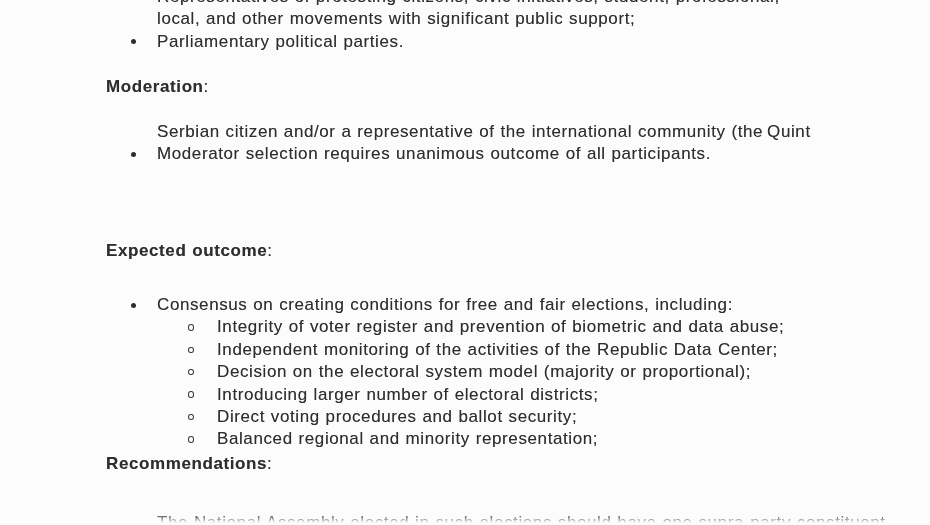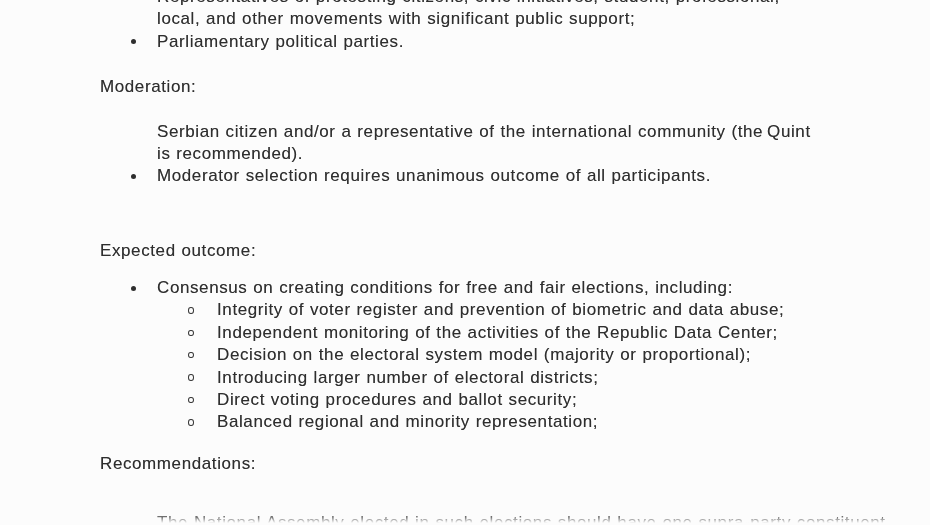--- a/index.html
+++ b/index.html
@@ -16,21 +16,21 @@
     font-family: "Liberation Sans", sans-serif;
     font-size: 17px;
     line-height: 22.4px;
     color: #2e2e2e;
     letter-spacing: 0.6px;
     word-spacing: 0.5px;
     text-shadow: 0 0 0.6px rgba(45,45,45,0.45);
   }
   .block { position: absolute; left: 100px; right: 20px; }
   .line { white-space: nowrap; }
-  .heading-label { font-weight: 400; }
+  .heading-label { font-weight: 700; margin-left: 6px; }
   .heading-colon { font-weight: 400; }
   
   .b-line { position: relative; padding-left: 57px; }
   .b-line::before {
     content: "";
     position: absolute; left: 31px; top: 8.6px;
     width: 5px; height: 5px; border-radius: 50%;
     background: #2e2e2e;
   }
   
@@ -68,31 +68,30 @@
   <div class="block" style="top: 75.5px;">
     <div class="line">
       <span class="heading-label">Moderation</span><span class="heading-colon">:</span>
     </div>
   </div>
 
   <div class="block" style="top: 120.5px;">
     <div class="line c-line">
       <span>Serbian citizen and/or a representative of the international community (the</span><span class="italic">Quint</span>
     </div>
-    <div class="line c-line">is recommended).</div>
     <div class="line b-line">Moderator selection requires unanimous outcome of all participants.</div>
   </div>
 
   <div class="block" style="top: 240px;">
     <div class="line">
       <span class="heading-label">Expected outcome</span><span class="heading-colon">:</span>
     </div>
   </div>
 
-  <div class="block" style="top: 277px;">
+  <div class="block" style="top: 294px;">
     <div class="line b-line">Consensus on creating conditions for free and fair elections, including:</div>
     <div class="line s-line">Integrity of voter register and prevention of biometric and data abuse;</div>
     <div class="line s-line">Independent monitoring of the activities of the Republic Data Center;</div>
     <div class="line s-line">Decision on the electoral system model (majority or proportional);</div>
     <div class="line s-line">Introducing larger number of electoral districts;</div>
     <div class="line s-line">Direct voting procedures and ballot security;</div>
     <div class="line s-line">Balanced regional and minority representation;</div>
   </div>
 
   <div class="block" style="top: 453px;">

